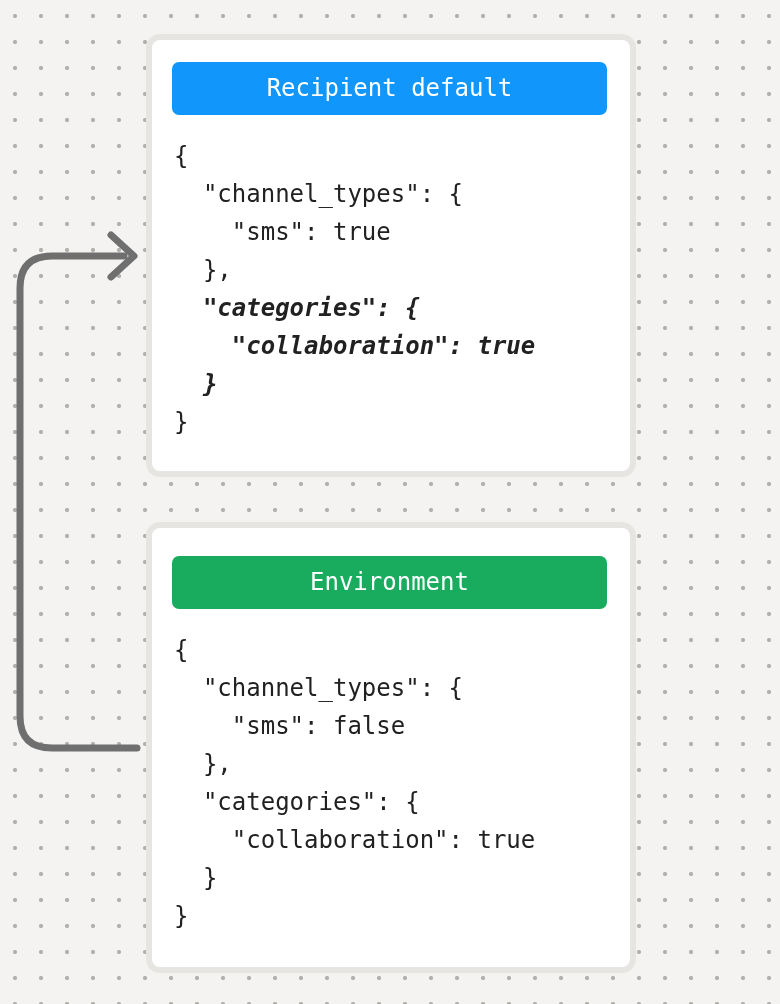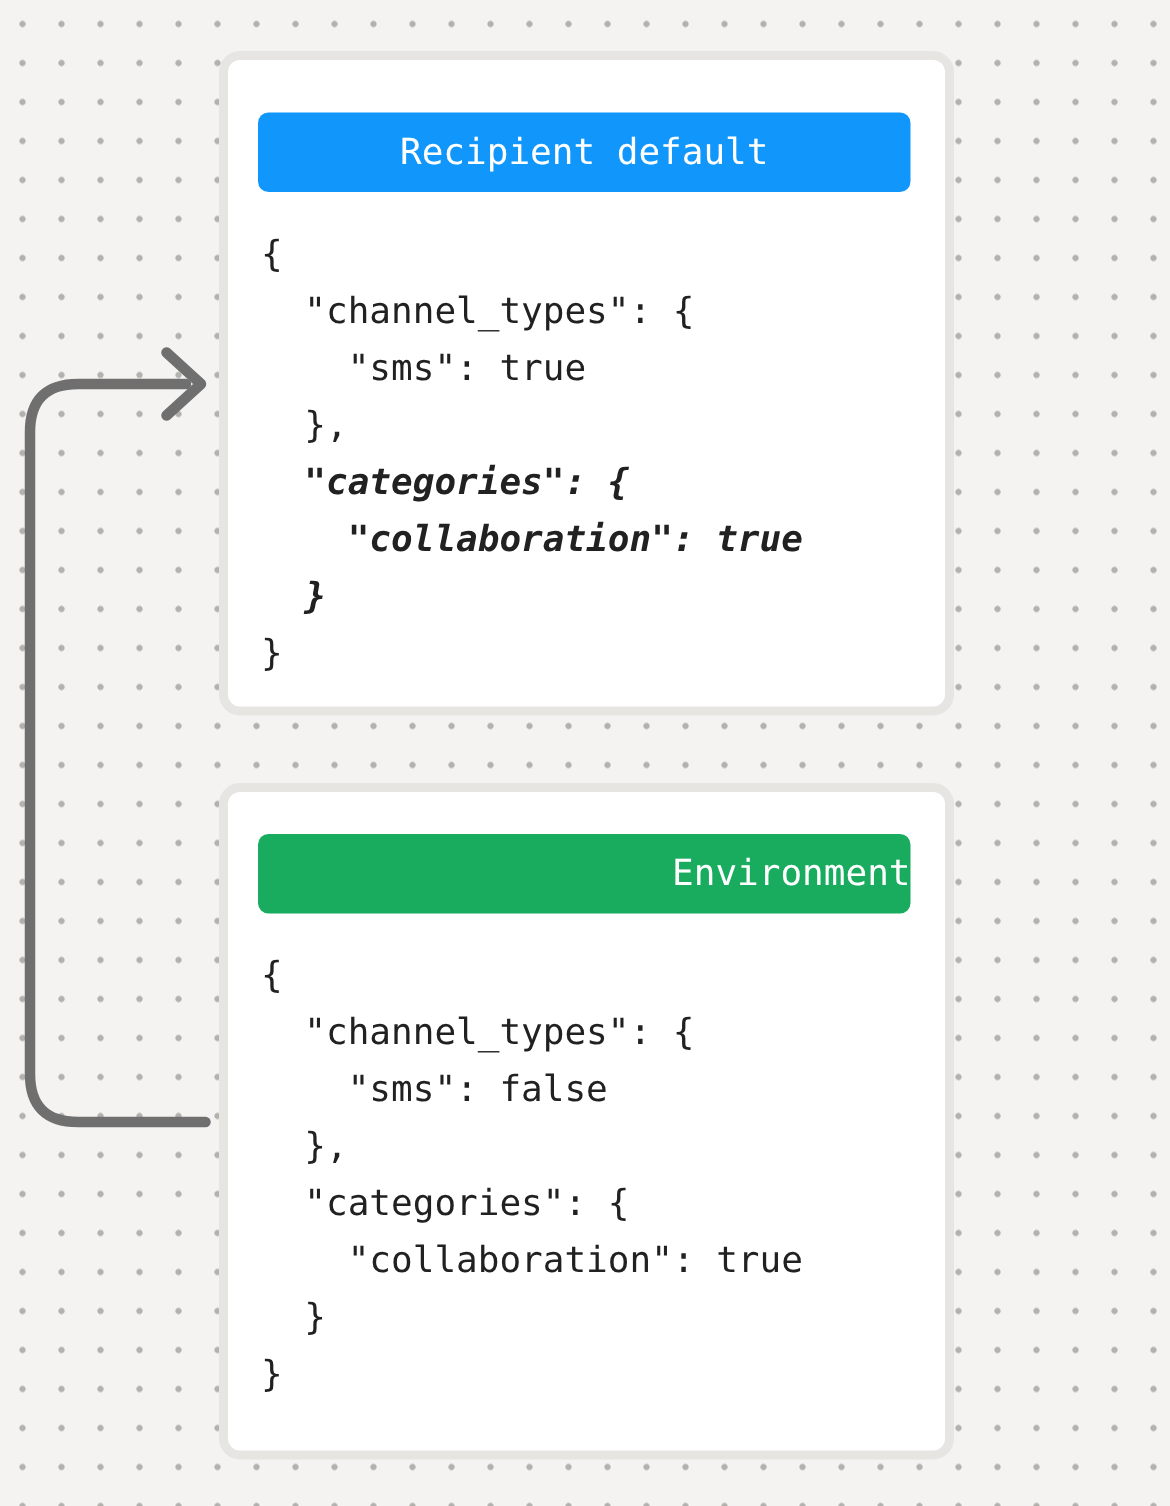--- a/index.html
+++ b/index.html
@@ -37,21 +37,21 @@
     background: #ffffff;
     border: 6px solid #e7e5e2;
     border-radius: 14px;
     overflow: hidden;
   }
   .card-top { top: 34px;  height: 443px; }
   .card-bottom { top: 522px; height: 451px; }
   .card-header {
     height: 53px;
     line-height: 53px;
-    margin: 35px 23px 0 20px;
+    margin: 22px 23px 0 20px;
     border-radius: 7px;
     text-align: center;
     color: #ffffff;
     font-size: 24px;
     white-space: pre;
   }
   .card-bottom .card-header { margin-top: 28px; }
   .code {
     margin: 22px 0 0 22px;
     color: #212121;
@@ -85,21 +85,21 @@
       <div class="code-line">    "sms": true</div>
       <div class="code-line">  },</div>
       <div class="code-line em">  "categories": {</div>
       <div class="code-line em">    "collaboration": true</div>
       <div class="code-line em">  }</div>
       <div class="code-line">}</div>
     </div>
   </div>
 
   <div class="card card-bottom">
-    <div class="card-header" style="background-color: rgb(25, 172, 94); text-align: right;">Environment</div>
+    <div class="card-header" style="background-color: rgb(25, 172, 94);">Environment</div>
     <div class="code">
       <div class="code-line">{</div>
       <div class="code-line">  "channel_types": {</div>
       <div class="code-line">    "sms": false</div>
       <div class="code-line">  },</div>
       <div class="code-line">  "categories": {</div>
       <div class="code-line">    "collaboration": true</div>
       <div class="code-line">  }</div>
       <div class="code-line">}</div>
     </div>

